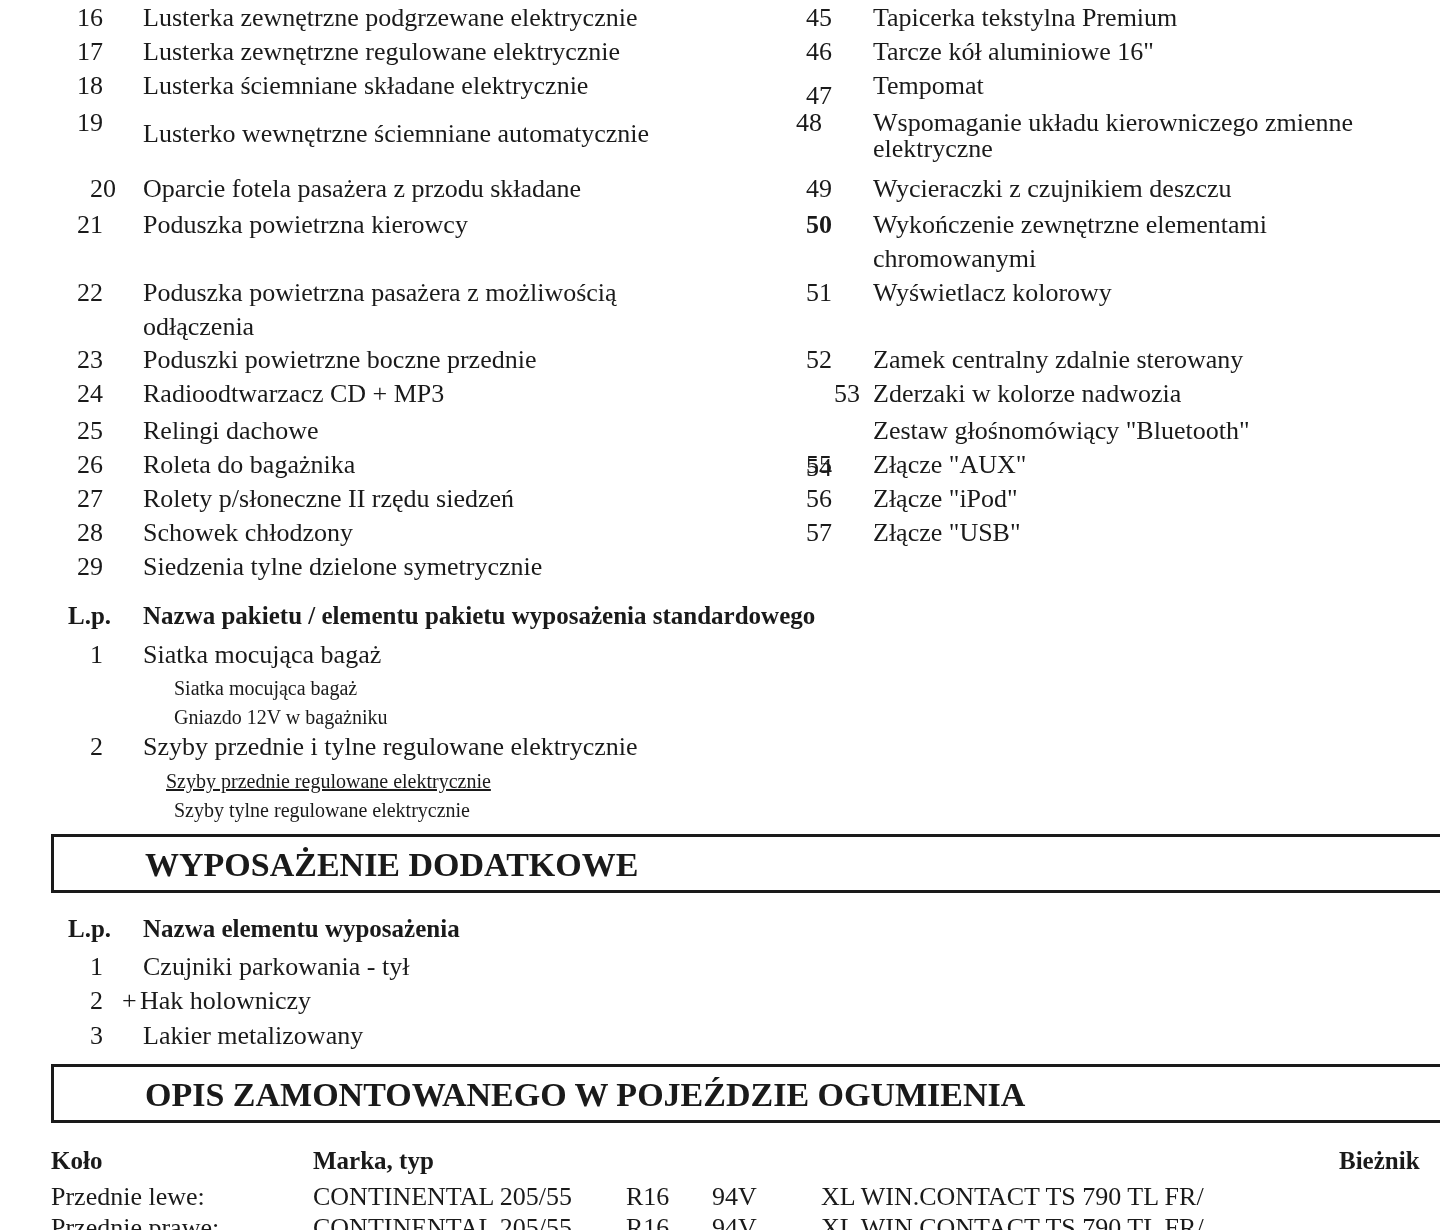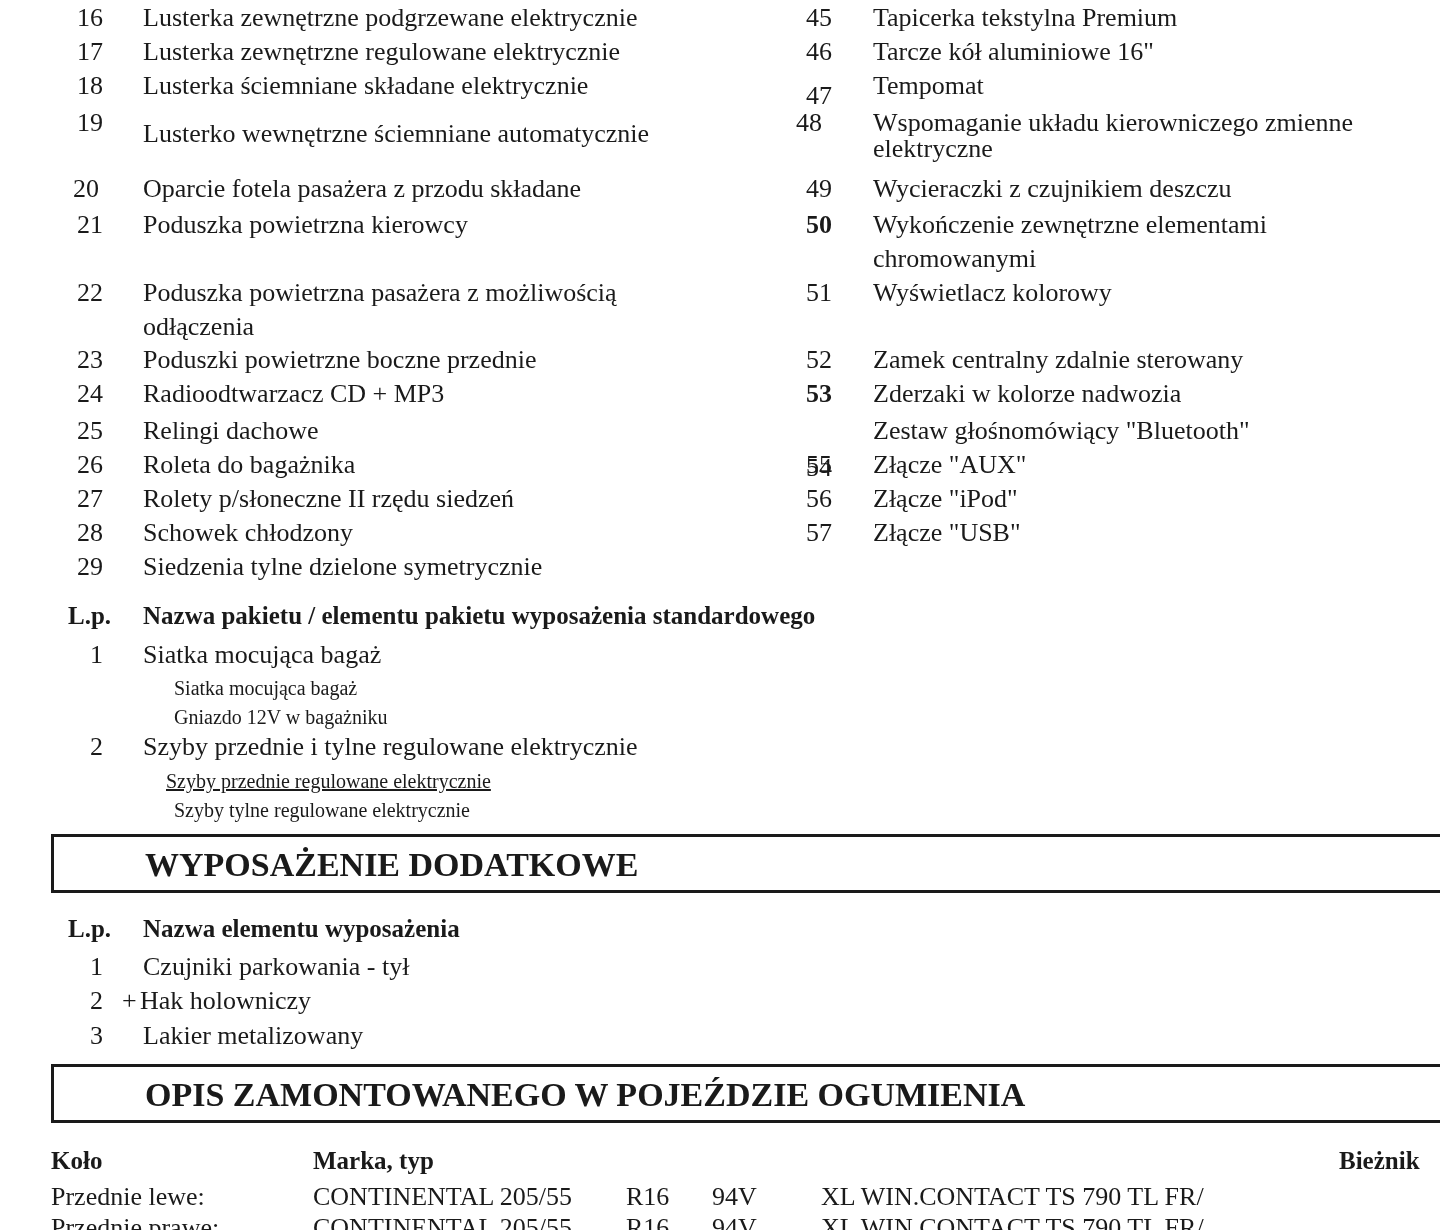--- a/index.html
+++ b/index.html
@@ -36,21 +36,21 @@
       </div>
       <div>
         <span class="abs item" style="left: 77px; top: 71px;">18</span>
         <span class="abs item" style="left: 143px; top: 71px;">Lusterka ściemniane składane elektrycznie</span>
       </div>
       <div>
         <span class="abs item" style="left: 77px; top: 108px;">19</span>
         <span class="abs item" style="left: 143px; top: 108px; margin-top: 11px;">Lusterko wewnętrzne ściemniane automatycznie</span>
       </div>
       <div>
-        <span class="abs item" style="left: 73px; top: 174px; text-align: center;">20</span>
+        <span class="abs item" style="left: 90px; top: 174px; text-align: center;">20</span>
         <span class="abs item" style="left: 143px; top: 174px;">Oparcie fotela pasażera z przodu składane</span>
       </div>
       <div>
         <span class="abs item" style="left: 77px; top: 210px;">21</span>
         <span class="abs item" style="left: 143px; top: 210px;">Poduszka powietrzna kierowcy</span>
       </div>
       <div>
         <span class="abs item" style="left: 77px; top: 278px;">22</span>
         <span class="abs item" style="left: 143px; top: 278px;">Poduszka powietrzna pasażera z możliwością</span>
         <span class="abs item" style="left: 143px; top: 312px;">odłączenia</span>
@@ -113,21 +113,21 @@
       </div>
       <div>
         <span class="abs item" style="left: 806px; top: 278px;">51</span>
         <span class="abs item" style="left: 873px; top: 278px;">Wyświetlacz kolorowy</span>
       </div>
       <div>
         <span class="abs item" style="left: 806px; top: 345px;">52</span>
         <span class="abs item" style="left: 873px; top: 345px;">Zamek centralny zdalnie sterowany</span>
       </div>
       <div>
-        <span class="abs item" style="left: 806px; top: 379px; font-weight: bold;">53</span>
+        <span class="abs item" style="left: 834px; top: 379px;">53</span>
         <span class="abs item" style="left: 873px; top: 379px;">Zderzaki w kolorze nadwozia</span>
       </div>
       <div>
         <span class="abs item" style="left: 806px; top: 416px; margin-top: 37px;">54</span>
         <span class="abs item" style="left: 873px; top: 416px;">Zestaw głośnomówiący "Bluetooth"</span>
       </div>
       <div>
         <span class="abs item" style="left: 806px; top: 450px;">55</span>
         <span class="abs item" style="left: 873px; top: 450px;">Złącze "AUX"</span>
       </div>

